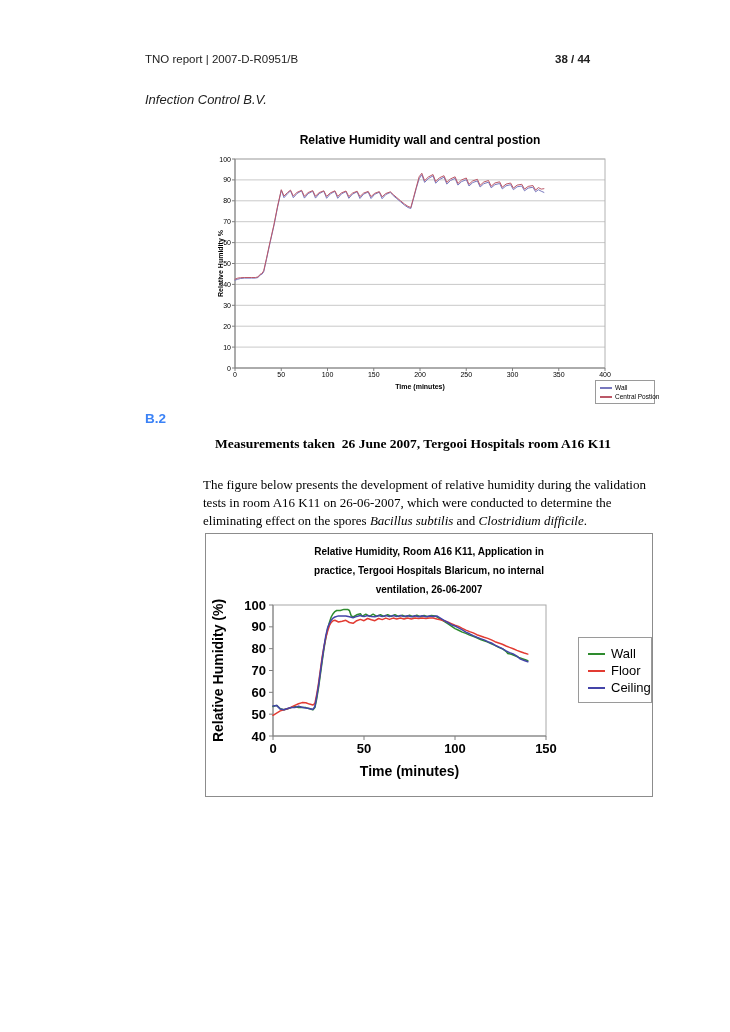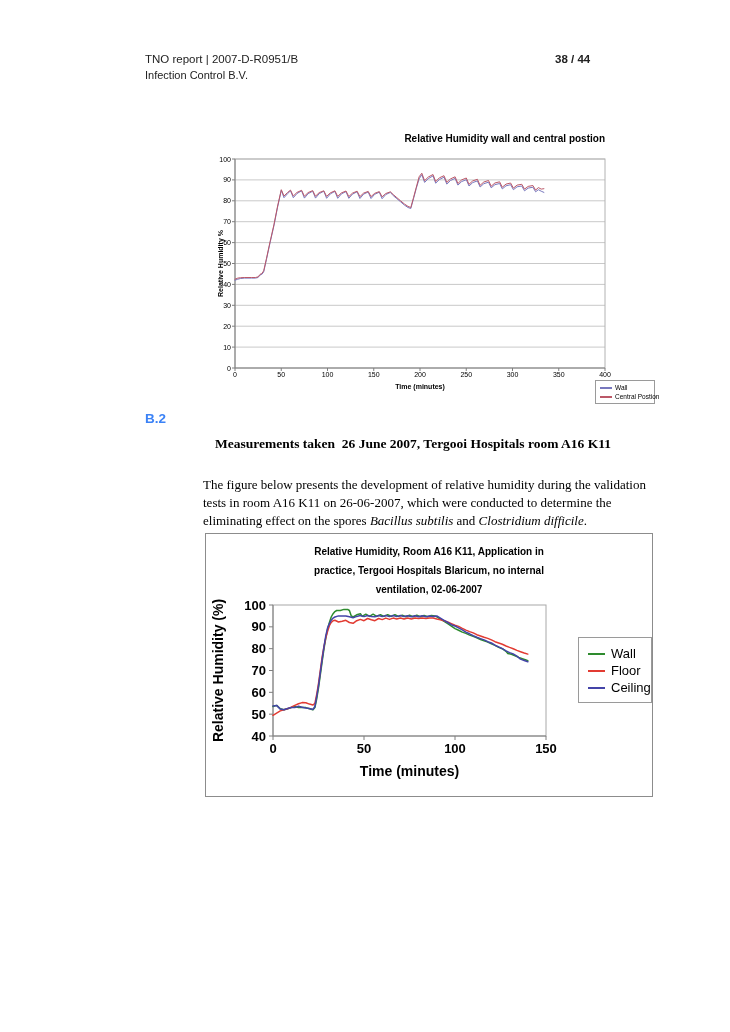--- a/index.html
+++ b/index.html
@@ -4,26 +4,26 @@
 <style>
   html,body { margin:0; padding:0; background:#ffffff; }
   .page {
     position:relative; width:674px; height:1032px; background:#ffffff;
     font-family:"Liberation Sans", sans-serif; color:#111;
     overflow:hidden;
   }
   
   .hdr-left   { position:absolute; left:145px; top:53px;  font-size:11.5px; color:#222; }
   .hdr-right  { position:absolute; left:555px; top:53px;  width:100px; text-align:left; font-size:11.5px; font-weight:bold; color:#222; }
-  .hdr-co     { position:absolute; left:145px; top:69px;  font-size:11px; color:#222; }
+  .hdr-co     { position:absolute; left:145px; top:92px;  font-size:13px; font-style:italic; color:#222; }
 
   
   .chart1 { position:absolute; left:215px; top:128px; width:445px; height:282px; }
-  .chart1-title { position:absolute; left:20px; top:5px; width:370px; text-align:right;
-                  font-size:10px; font-weight:bold; color:#000; }
+  .chart1-title { position:absolute; left:20px; top:5px; width:370px; text-align:center;
+                  font-size:12px; font-weight:bold; color:#000; }
   .chart-svg { position:absolute; left:0; top:0; }
   .legend1 { position:absolute; left:380px; top:252px; width:60px;
              border:1px solid #9a9a9a; background:#fff; padding:2px 3px 2px 4px; box-sizing:border-box; }
   .legend1 .lg-row { display:flex; align-items:center; height:9px; }
   .legend1 .lg-swatch { width:12px; height:2px; margin-right:3px; flex:0 0 auto; }
   .legend1 .lg-label { font-size:6.5px; color:#000; white-space:nowrap; }
 
   
   .sec-num   { position:absolute; left:145px; top:411px; font-family:Liberation Sans, sans-serif;
                font-size:13.5px; font-weight:bold; color:#3b82f6; }
@@ -128,21 +128,21 @@
 
   <div class="sec-num">B.2</div>
   <div class="sec-title">Measurements taken  26 June 2007, Tergooi Hospitals room A16 K11</div>
 
   <div class="body-par"><span>The figure below presents the development of relative humidity during the validation tests in room A16 K11 on 26-06-2007, which were conducted to determine the eliminating effect on the spores </span><em>Bacillus subtilis</em><span> and </span><em>Clostridium difficile</em><span>.</span></div>
 
   <div class="chart2">
     <div class="chart2-title">
         <div>Relative Humidity, Room A16 K11, Application in</div>
         <div>practice, Tergooi Hospitals Blaricum, no internal</div>
-        <div>ventilation, 02-06-2007</div>
+        <div>ventilation, 26-06-2007</div>
       </div>
     <svg class="chart-svg" width="446" height="262" viewBox="0 0 446 262">
         <rect x="67" y="71" width="273" height="131" fill="none" stroke="#a8a8a8" stroke-width="1"></rect>
         <line x1="67" y1="71" x2="67" y2="202" stroke="#7f7f7f" stroke-width="1"></line>
         <line x1="67" y1="202" x2="340" y2="202" stroke="#7f7f7f" stroke-width="1"></line>
         <line x1="63" y1="202" x2="67" y2="202" stroke="#7f7f7f" stroke-width="1"></line>
         <text x="60" y="206.5" text-anchor="end" font-size="13" font-weight="bold" font-family="&quot;Liberation Sans&quot;, sans-serif" fill="#000">40</text>
         <line x1="63" y1="180.16666666666666" x2="67" y2="180.16666666666666" stroke="#7f7f7f" stroke-width="1"></line>
         <text x="60" y="184.66666666666666" text-anchor="end" font-size="13" font-weight="bold" font-family="&quot;Liberation Sans&quot;, sans-serif" fill="#000">50</text>
         <line x1="63" y1="158.33333333333334" x2="67" y2="158.33333333333334" stroke="#7f7f7f" stroke-width="1"></line>

